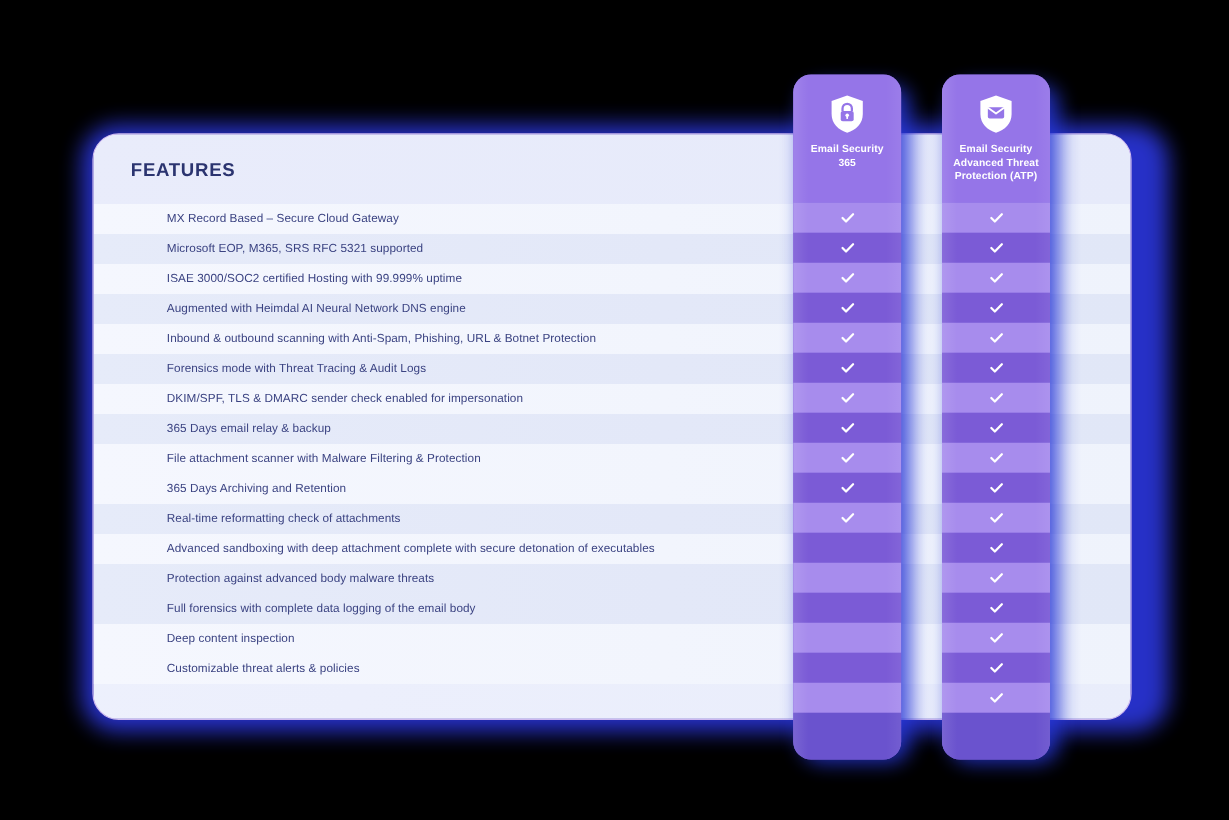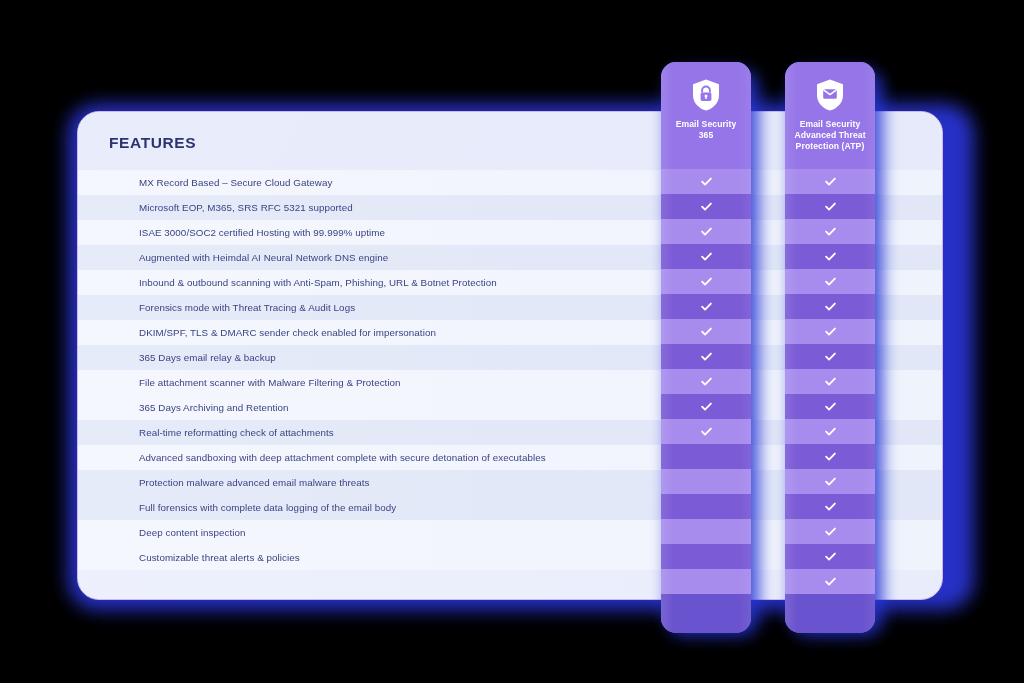--- a/index.html
+++ b/index.html
@@ -212,21 +212,21 @@
         <div class="frow odd">
           <div class="frow-label">365 Days Archiving and Retention</div>
         </div>
         <div class="frow even">
           <div class="frow-label">Real-time reformatting check of attachments</div>
         </div>
         <div class="frow odd">
           <div class="frow-label">Advanced sandboxing with deep attachment complete with secure detonation of executables</div>
         </div>
         <div class="frow even">
-          <div class="frow-label">Protection malware advanced email malware threats</div>
+          <div class="frow-label">Protection against advanced body malware threats</div>
         </div>
         <div class="frow even">
           <div class="frow-label">Full forensics with complete data logging of the email body</div>
         </div>
         <div class="frow odd">
           <div class="frow-label">Deep content inspection</div>
         </div>
         <div class="frow odd">
           <div class="frow-label">Customizable threat alerts &amp; policies</div>
         </div>

